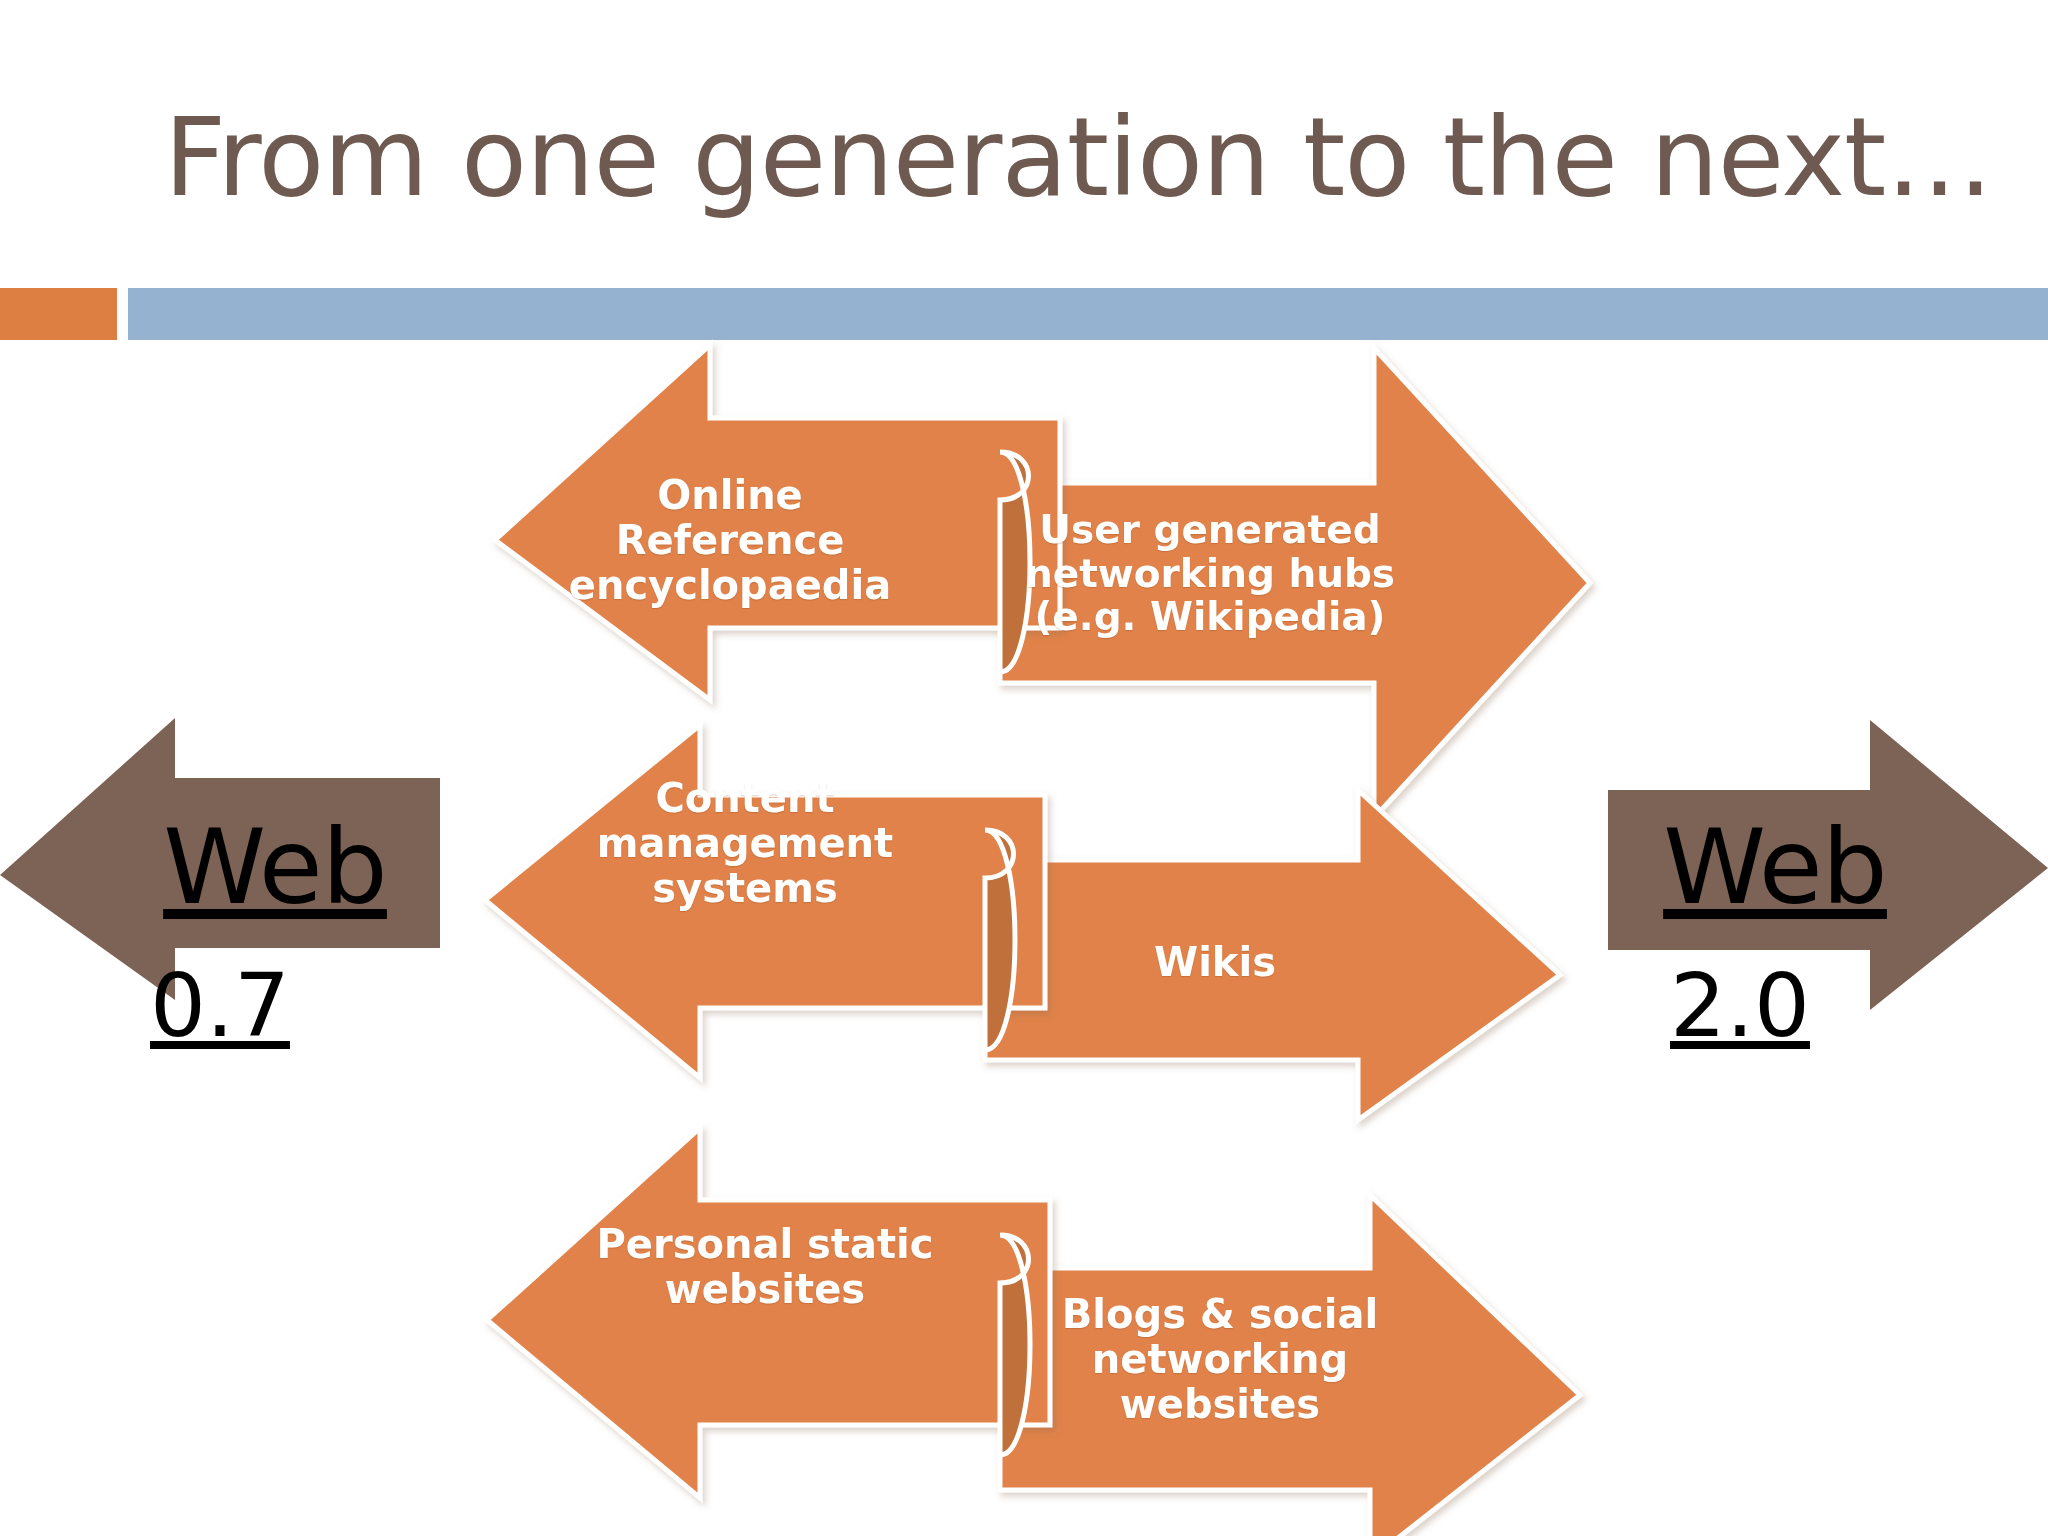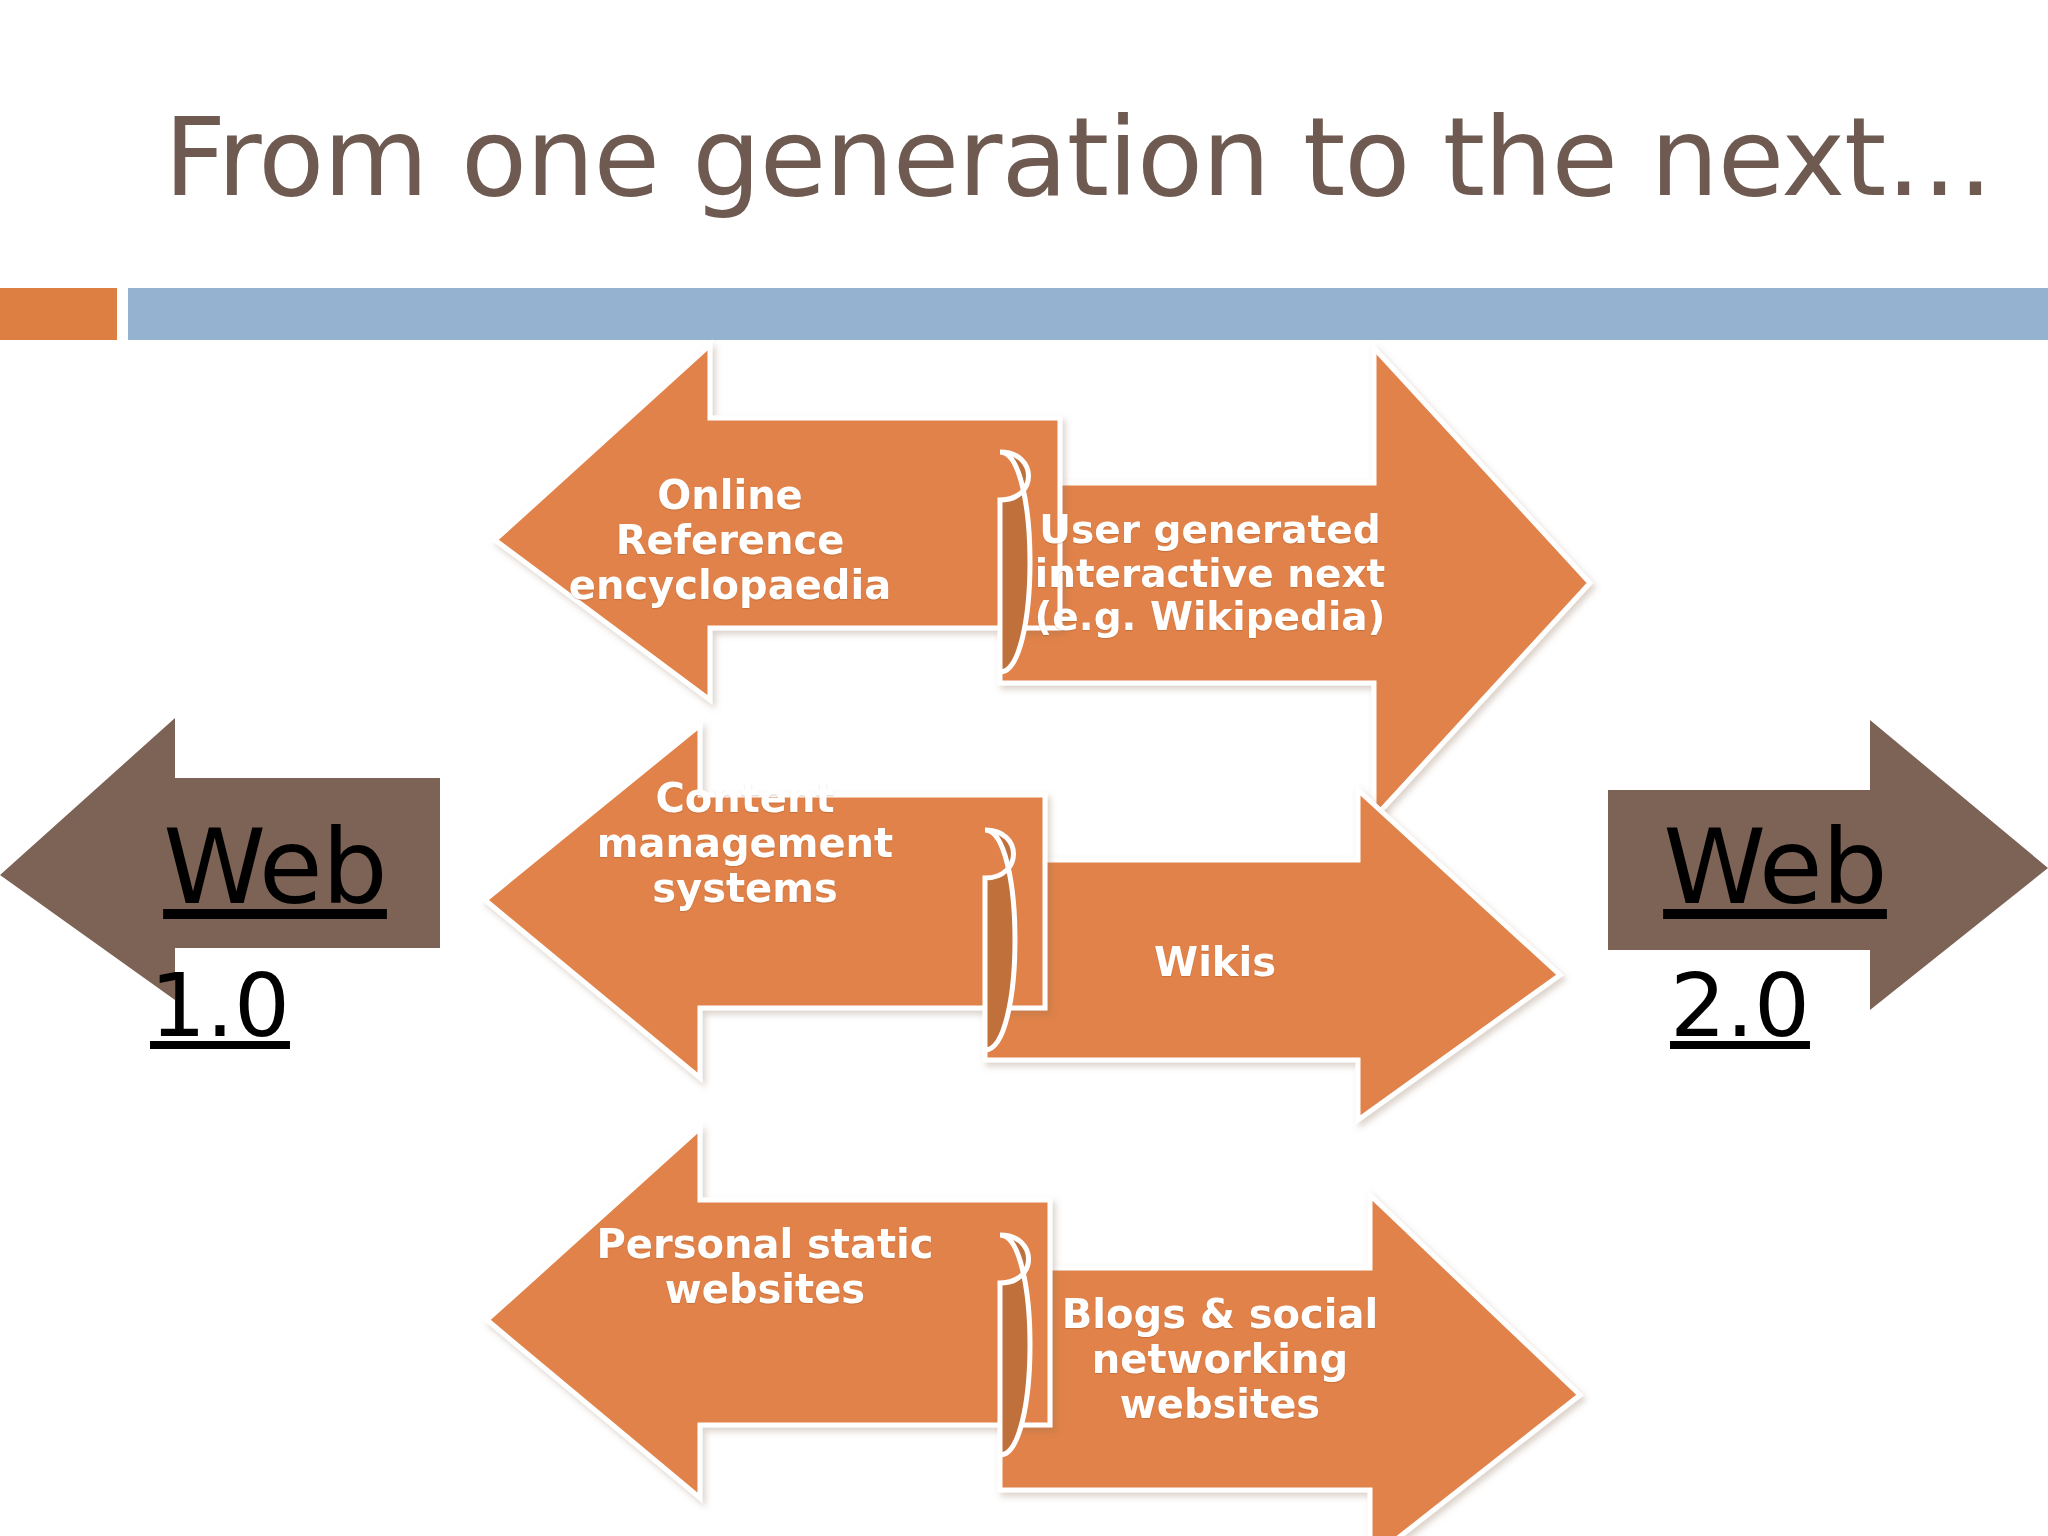--- a/index.html
+++ b/index.html
@@ -134,30 +134,30 @@
 
     <g>
       <path d="M 1608 790 L 1870 790 L 1870 720 L 2048 868 L 1870 1010 L 1870 950 L 1608 950 Z" fill="#7D6356"></path>
     </g>
   </svg>
 
   <div class="alabel lbl-online">Online
 Reference
 encyclopaedia</div>
   <div class="alabel lbl-ugc">User generated
-interactive next
+networking hubs
 (e.g. Wikipedia)</div>
   <div class="alabel lbl-cms">Content
 management
 systems</div>
   <div class="alabel lbl-wikis">Wikis</div>
   <div class="alabel lbl-static">Personal static
 websites</div>
   <div class="alabel lbl-blogs">Blogs &amp; social
 networking
 websites</div>
 
   <div class="weblbl web-word web1-word">Web</div>
-  <div class="weblbl web-num  web1-num">1.0</div>
+  <div class="weblbl web-num  web1-num">0.7</div>
   <div class="weblbl web-word web2-word">Web</div>
   <div class="weblbl web-num  web2-num">2.0</div>
 
 </div>
 
 </body></html>

